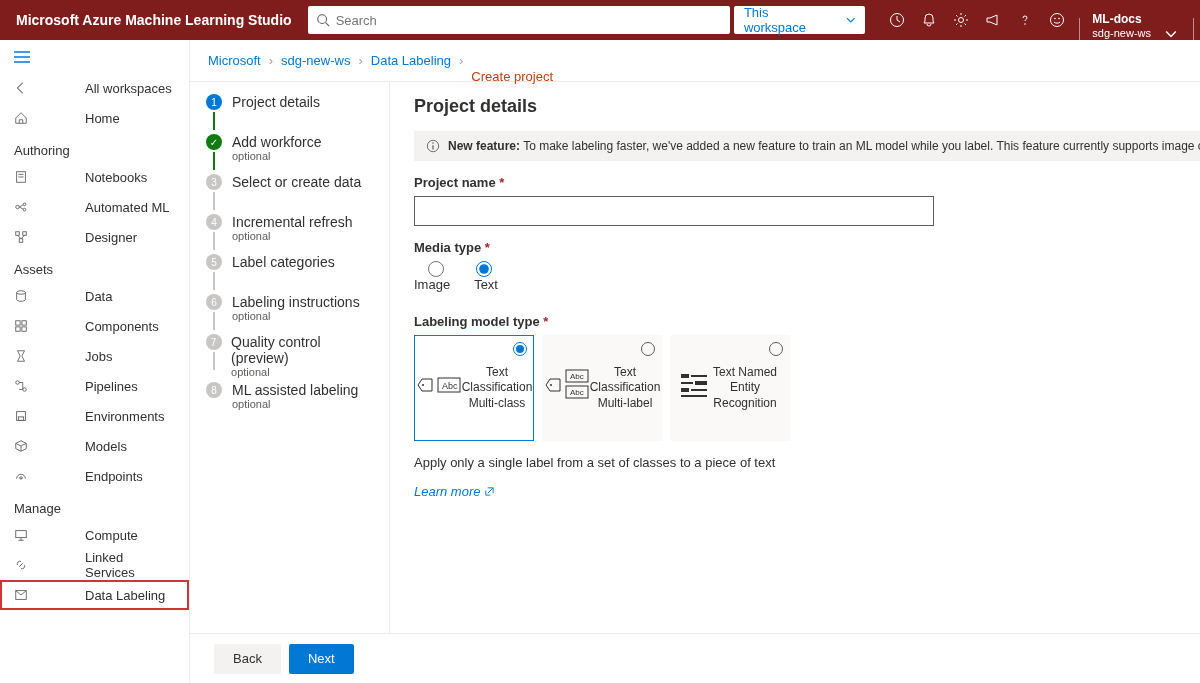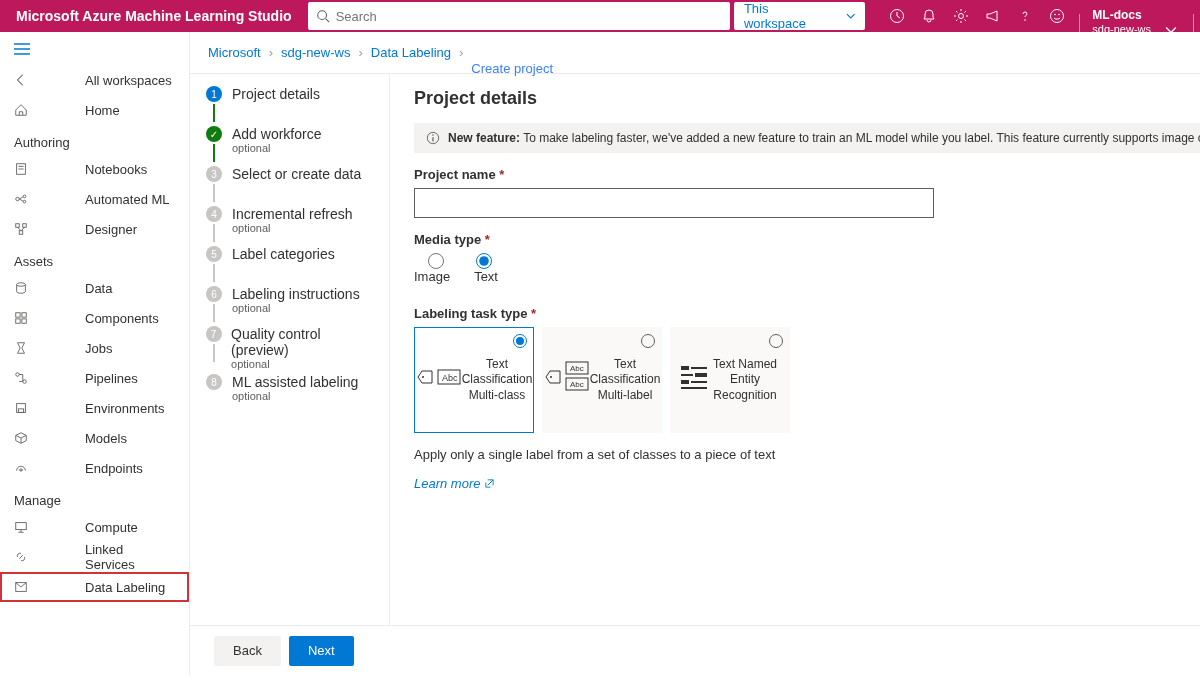--- a/index.html
+++ b/index.html
@@ -1,18 +1,18 @@
 <!DOCTYPE html>
 <html><head>
 <meta charset="utf-8">
 <style>
 * { box-sizing: border-box; margin: 0; padding: 0; }
 body { font-family: "Segoe UI", Tahoma, sans-serif; font-size: 13px; color: #323130; background: #fff; }
 
-.topbar { height: 32px; background: #be185d; display: flex; align-items: center; color: #fff; }
+.topbar { height: 40px; background: #7f1d1d; display: flex; align-items: center; color: #fff; }
 .topbar .brand { padding: 0 16px; font-size: 14px; font-weight: 600; }
 .searchwrap { flex: 1; display: flex; justify-content: center; }
 .searchbox { background: #fff; width: 440px; height: 28px; border-radius: 2px; display: flex; align-items: center; padding: 13px 8px; color: #605e5c; }
 .searchbox svg { margin-right: 6px; }
 .searchbox input { border: none; outline: none; flex: 1; font-size: 13px; color: #605e5c; background: transparent; }
 .scope { background: #fff; height: 28px; border-radius: 2px; padding: 0 10px; display: flex; align-items: center; color: #0078d4; font-size: 13px; margin-left: 4px; cursor: pointer; gap: 8px; }
 .scope svg { margin-left: 8px; }
 .topicons { display: flex; align-items: flex-end; margin-left: 16px; }
 .topicons .ti { width: 32px; height: 40px; display: flex; align-items: center; justify-content: center; cursor: pointer; }
 .topicons .divider { width:1px; height:22px; background: rgba(255,255,255,0.5); margin: 0 6px; }
@@ -27,21 +27,21 @@
 .sidebar .ham { padding: 4px 14px 6px; cursor:pointer; }
 .sidebar .item { height: 30px; display: flex; align-items: center; padding: 0 14px; cursor: pointer; color: #323130; gap: 47px; }
 .sidebar .item svg { margin-right: 10px; flex-shrink:0; }
 .sidebar .section { padding: 10px 14px 4px; color: #323130; font-size: 13px; }
 .sidebar .item.highlighted { outline: 2px solid #d13438; outline-offset: -2px; }
 
 .contentwrap { flex: 1; display: flex; flex-direction: column; }
 .breadcrumb { height: 42px; display: flex; align-items: center; padding: 0 18px; border-bottom: 1px solid #edebe9; font-size: 13px; }
 .breadcrumb a { color: #0078d4; text-decoration: none; cursor:pointer; }
 .breadcrumb .sep { margin: 0 8px; color: #a19f9d; }
-.breadcrumb .cur { color: #3b82f6; margin-top: 32px; }
+.breadcrumb .cur { color: #c2410c; margin-top: 32px; }
 
 .main { flex:1; display:flex; overflow:hidden; }
 .steps { width: 200px; padding: 12px 14px; flex-shrink:0; border-right:1px solid #edebe9; }
 .step { display:flex; align-items:flex-start; margin-bottom: 4px; position:relative; }
 .stepcol { width:20px; display:flex; flex-direction:column; align-items:center; }
 .stepnum { width:16px; height:16px; border-radius:50%; background:#c8c6c4; color:#fff; font-size:10px; display:flex; align-items:center; justify-content:center; flex-shrink:0; }
 .stepnum.active { background:#0078d4; }
 .stepnum.done { background:#107c10; }
 .stepline { width:2px; height:18px; background:#c8c6c4; margin-top:2px; }
 .stepline.done { background:#107c10; }
@@ -388,21 +388,21 @@
           <label>
               <input type="radio" name="media" style="">
               <span>Image</span>
             </label>
           <label>
               <input type="radio" name="media" checked="" style="">
               <span>Text</span>
             </label>
         </div>
 
-        <div class="flabel" style="margin-top:22px"><span>Labeling task type </span><span class="req">*</span></div>
+        <div class="flabel" style="margin-top:22px"><span>Labeling model type </span><span class="req">*</span></div>
         <div class="cards">
           <div class="card selected">
             <div class="radiodot"></div>
             <div class="cicon">
               <svg width="46" height="22" viewBox="0 0 46 22">
                   <path d="M2 11l4-6h10v12H6z" stroke="#323130" fill="none"></path>
                   <circle cx="7" cy="11" r="1" fill="#323130"></circle>
                   <rect x="22" y="4" width="22" height="14" stroke="#323130" fill="none"></rect>
                   <text x="26" y="15" font-size="9" fill="#323130">Abc</text>
                 </svg>

